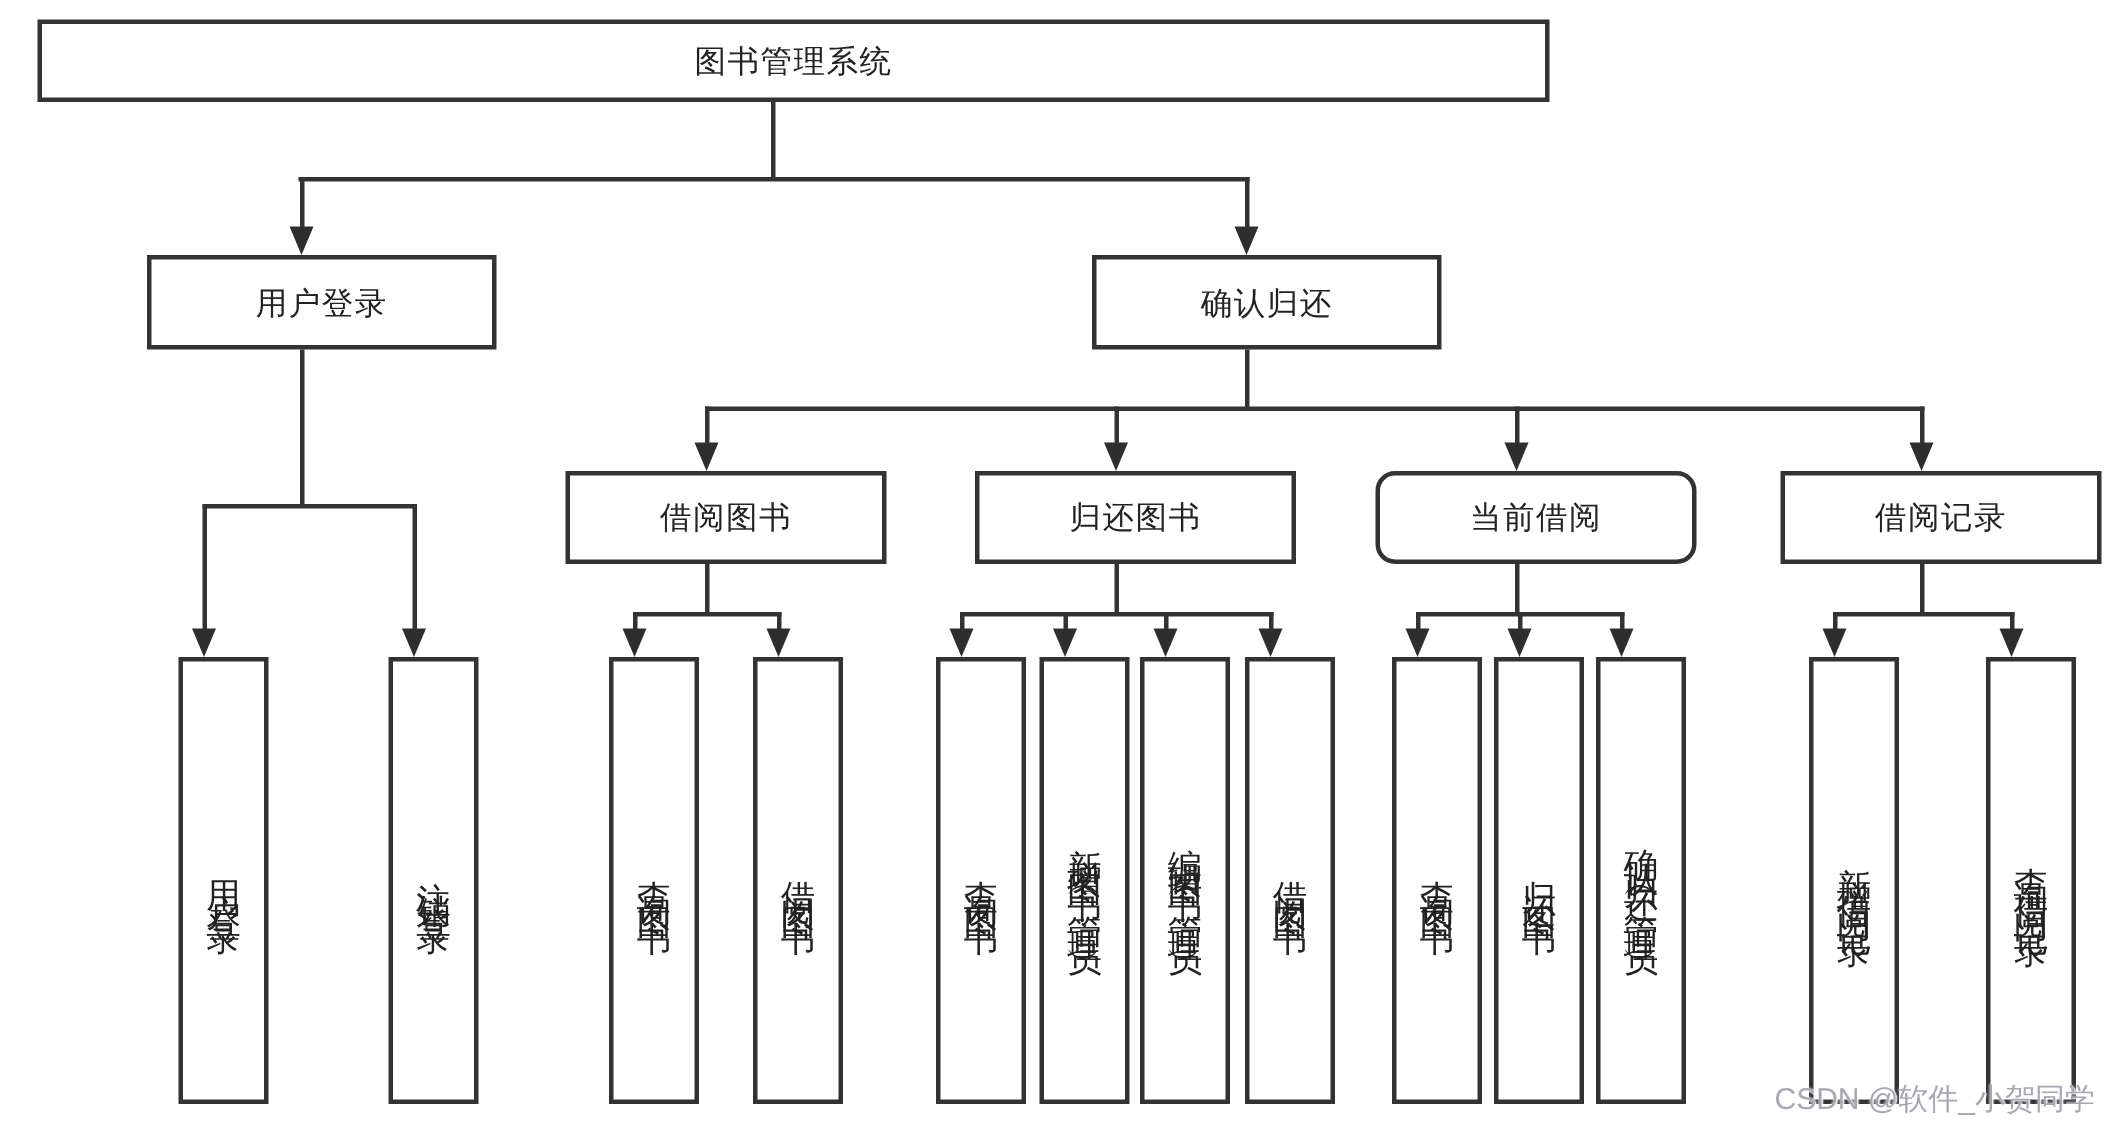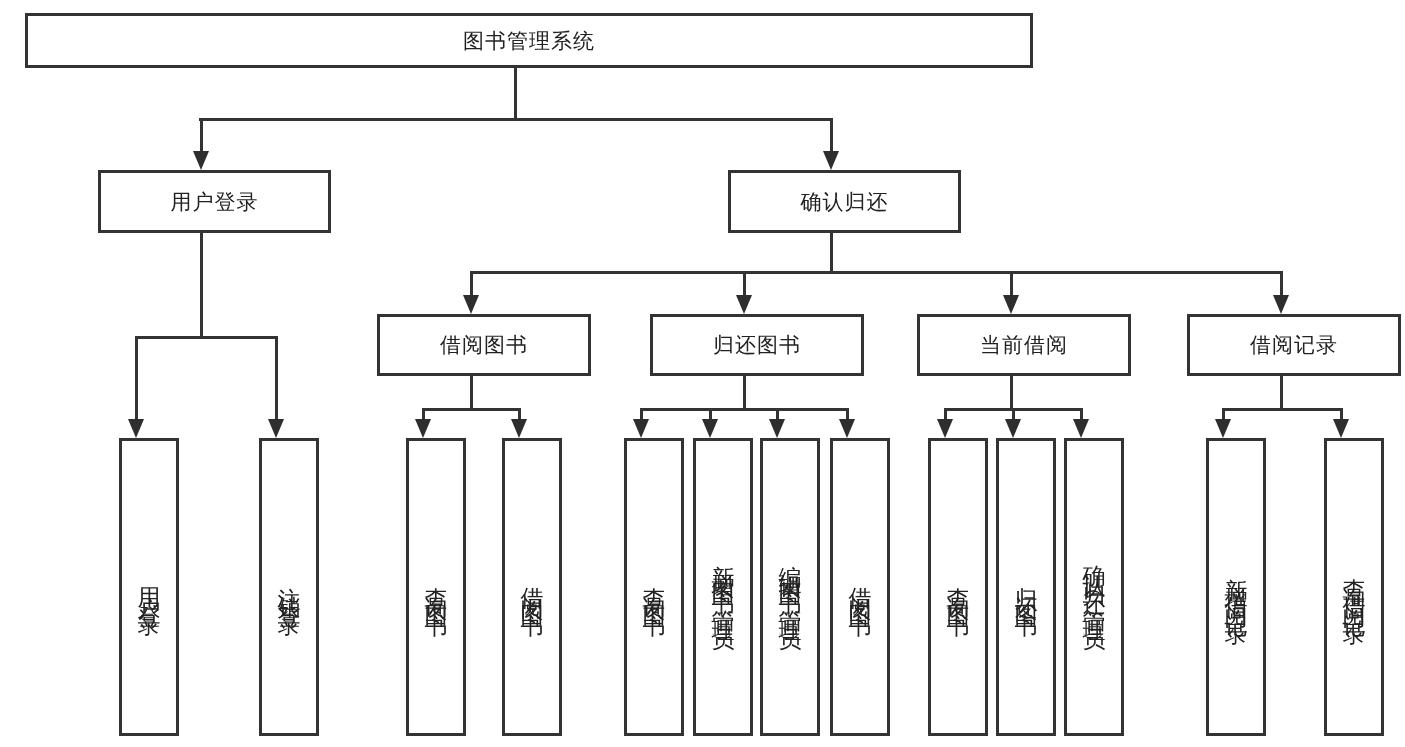--- a/index.html
+++ b/index.html
@@ -59,21 +59,21 @@
   <div class="arrowhead" style="left:1003px;top:295px;"></div>
   <div class="line" style="left:1280px;top:271px;width:3px;height:26px;"></div>
   <div class="arrowhead" style="left:1273px;top:295px;"></div>
 
   <div class="box" style="left:364px;top:314px;width:214px;height:62px;">
     <span class="hlabel">借阅图书</span>
   </div>
   <div class="box" style="left:637px;top:314px;width:214px;height:62px;">
     <span class="hlabel">归还图书</span>
   </div>
-  <div class="box" style="left:904px;top:314px;width:214px;height:62px;">
+  <div class="box" style="left:904px;top:314px;width:214px;height:62px;border-radius:13px;">
     <span class="hlabel">当前借阅</span>
   </div>
   <div class="box" style="left:1174px;top:314px;width:214px;height:62px;">
     <span class="hlabel">借阅记录</span>
   </div>
 
   <div class="line" style="left:470px;top:376px;width:3px;height:34px;"></div>
   <div class="line" style="left:422px;top:408px;width:99px;height:3px;"></div>
   <div class="line" style="left:422px;top:408px;width:3px;height:13px;"></div>
   <div class="arrowhead" style="left:415px;top:419px;"></div>
@@ -144,14 +144,15 @@
     <span class="vtext">确认归还（管理员）</span>
   </div>
 
   <div class="box leaf" style="left:1193px;">
     <span class="vtext">新增借阅记录</span>
   </div>
   <div class="box leaf" style="left:1311px;">
     <span class="vtext">查询借阅记录</span>
   </div>
 
+  <div class="watermark">CSDN @软件_小贺同学</div>
 
 </div>
 
 </body></html>

